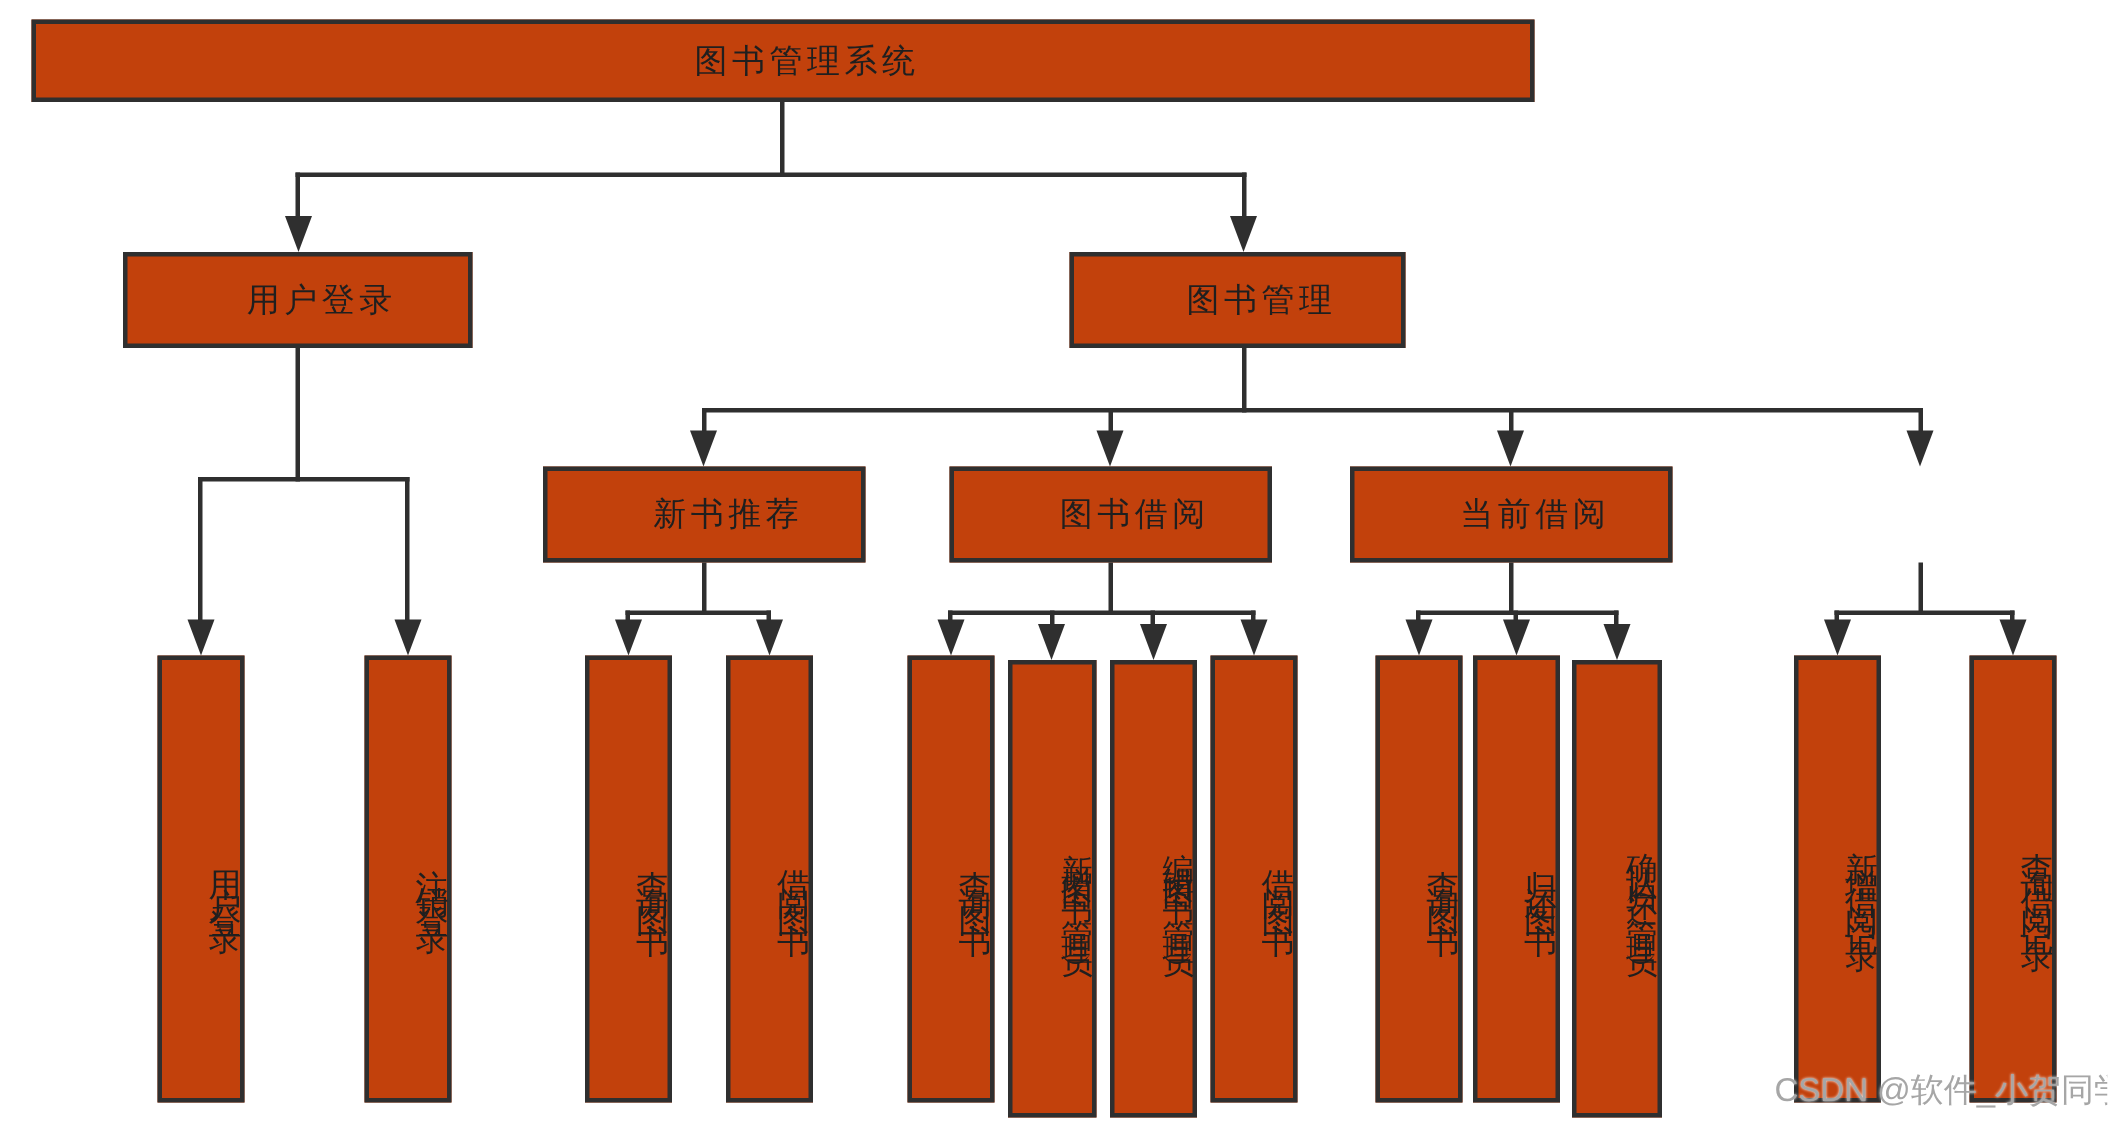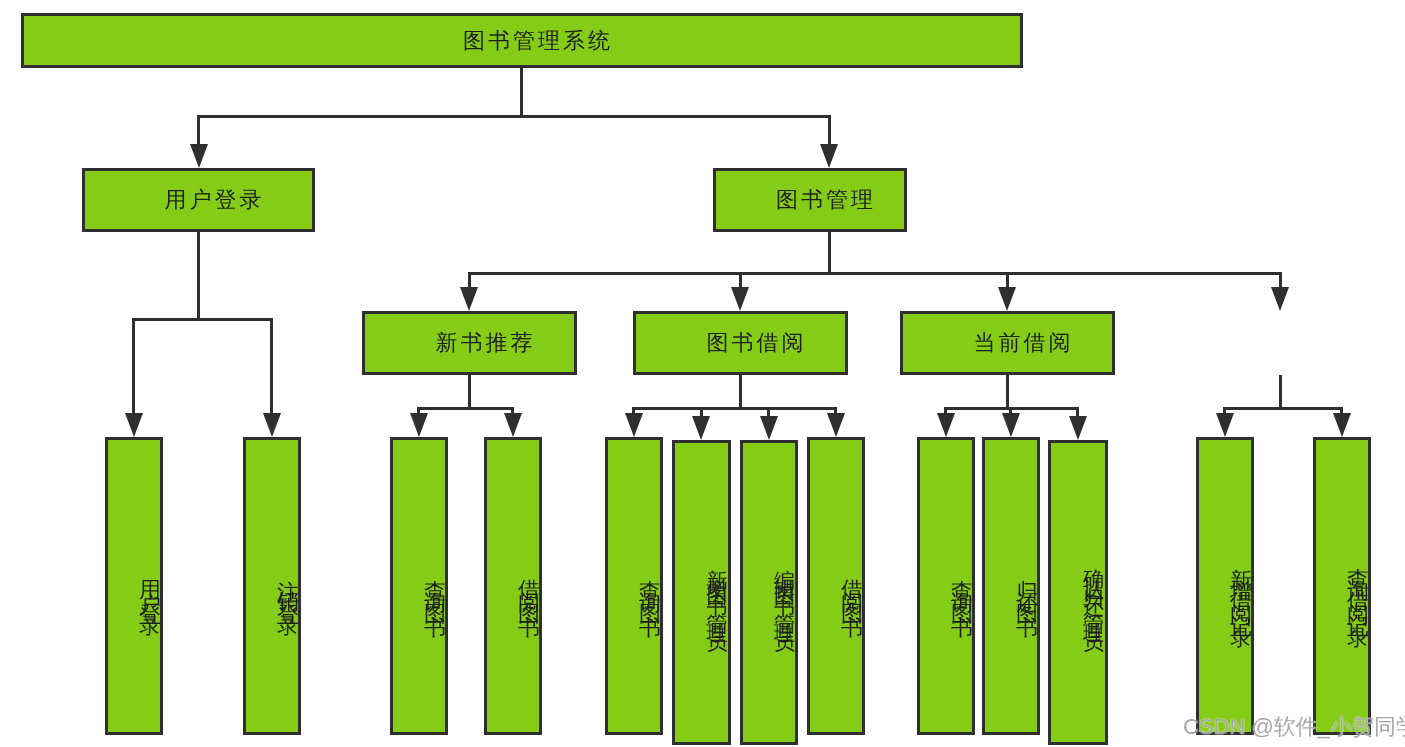--- a/index.html
+++ b/index.html
@@ -12,21 +12,21 @@
     width:1405px;
     height:747px;
     background:#ffffff;
     font-family:"Liberation Sans","DejaVu Sans",sans-serif;
     overflow:hidden;
   }
   .box{
     position:absolute;
     box-sizing:border-box;
     border:3px solid var(--line);
-    background:#84cc16;
+    background:#c2410c;
     display:flex;
     align-items:center;
     justify-content:center;
     color:var(--text);
     padding-left:32px;
   }
   .hlabel{font-size:22px;letter-spacing:3px;white-space:nowrap;}
   .leaf{
     writing-mode:vertical-rl;
     text-orientation:mixed;
@@ -55,21 +55,21 @@
   }
 </style>
 </head>
 <body>
 
 <div class="stage">
 
   <div class="box hlabel" style="left:21px;top:13px;width:1002px;height:55px;">图书管理系统</div>
 
   <div class="box hlabel" style="left:82px;top:168px;width:233px;height:64px;">用户登录</div>
-  <div class="box hlabel" style="left:713px;top:168px;width:194px;height:64px;">图书管理</div>
+  <div class="box hlabel" style="left:713px;top:168px;width:224px;height:64px;">图书管理</div>
 
   <div class="box hlabel" style="left:362px;top:311px;width:215px;height:64px;">新书推荐</div>
   <div class="box hlabel" style="left:633px;top:311px;width:215px;height:64px;">图书借阅</div>
   <div class="box hlabel" style="left:900px;top:311px;width:215px;height:64px;text-align:right;">当前借阅</div>
 
   <div class="box leaf" style="left:105px;top:437px;width:58px;height:298px;">用户登录</div>
   <div class="box leaf" style="left:243px;top:437px;width:58px;height:298px;">注销登录</div>
 
   <div class="box leaf" style="left:390px;top:437px;width:58px;height:298px;">查询图书</div>
   <div class="box leaf" style="left:484px;top:437px;width:58px;height:298px;">借阅图书</div>

